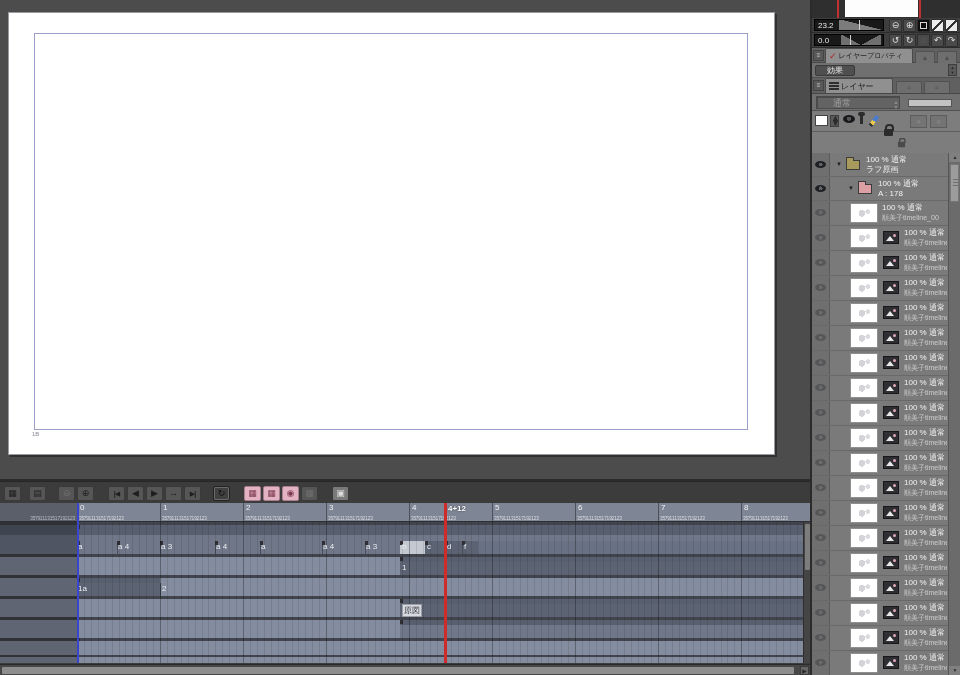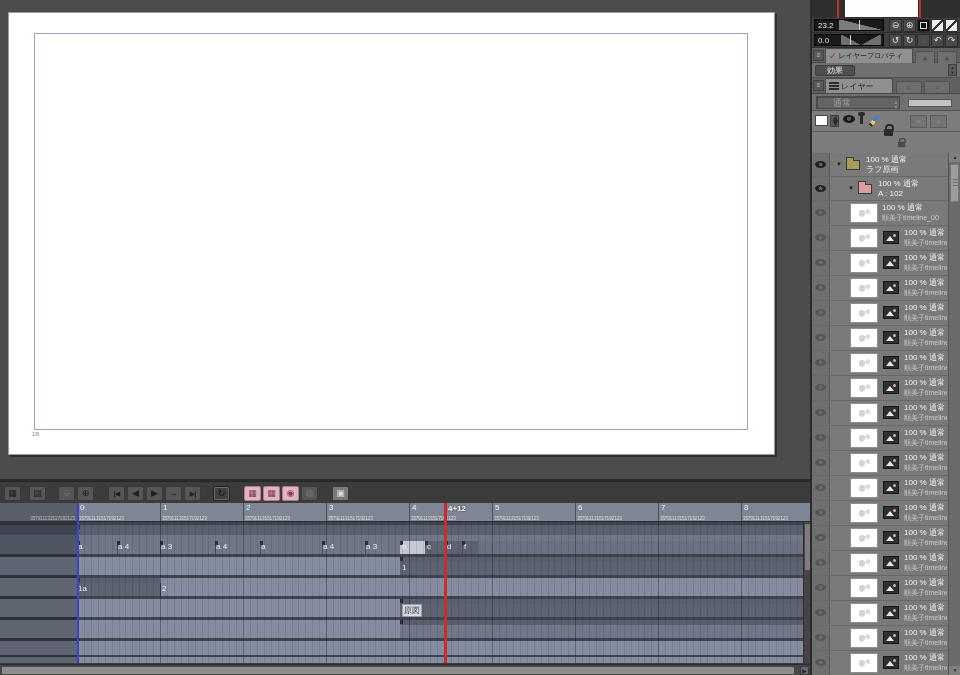--- a/index.html
+++ b/index.html
@@ -407,21 +407,21 @@
           </div>
         </div>
         <div class="lrow" style="height: 24px;">
           <div class="gutter">
             <div class="i-eye"></div>
           </div>
           <span class="exp-arrow" style="left: 36px;">▼</span>
           <div class="i-folder" style="left: 46px; background: rgb(220, 159, 164);"></div>
           <div class="ltext" style="left: 66px; right: 2px;">
             <div>100 % 通常</div>
-            <div>A : 102</div>
+            <div>A : 178</div>
           </div>
         </div>
         <div class="lrow" style="height: 25px;">
           <div class="gutter">
             <div class="i-eye dim"></div>
           </div>
           <div class="thumb" style="left: 38px;"></div>
           <div class="ltext" style="left: 70px; right: 1px;">
             <div>100 % 通常</div>
             <div class="sub">順美子timeline_00</div>

